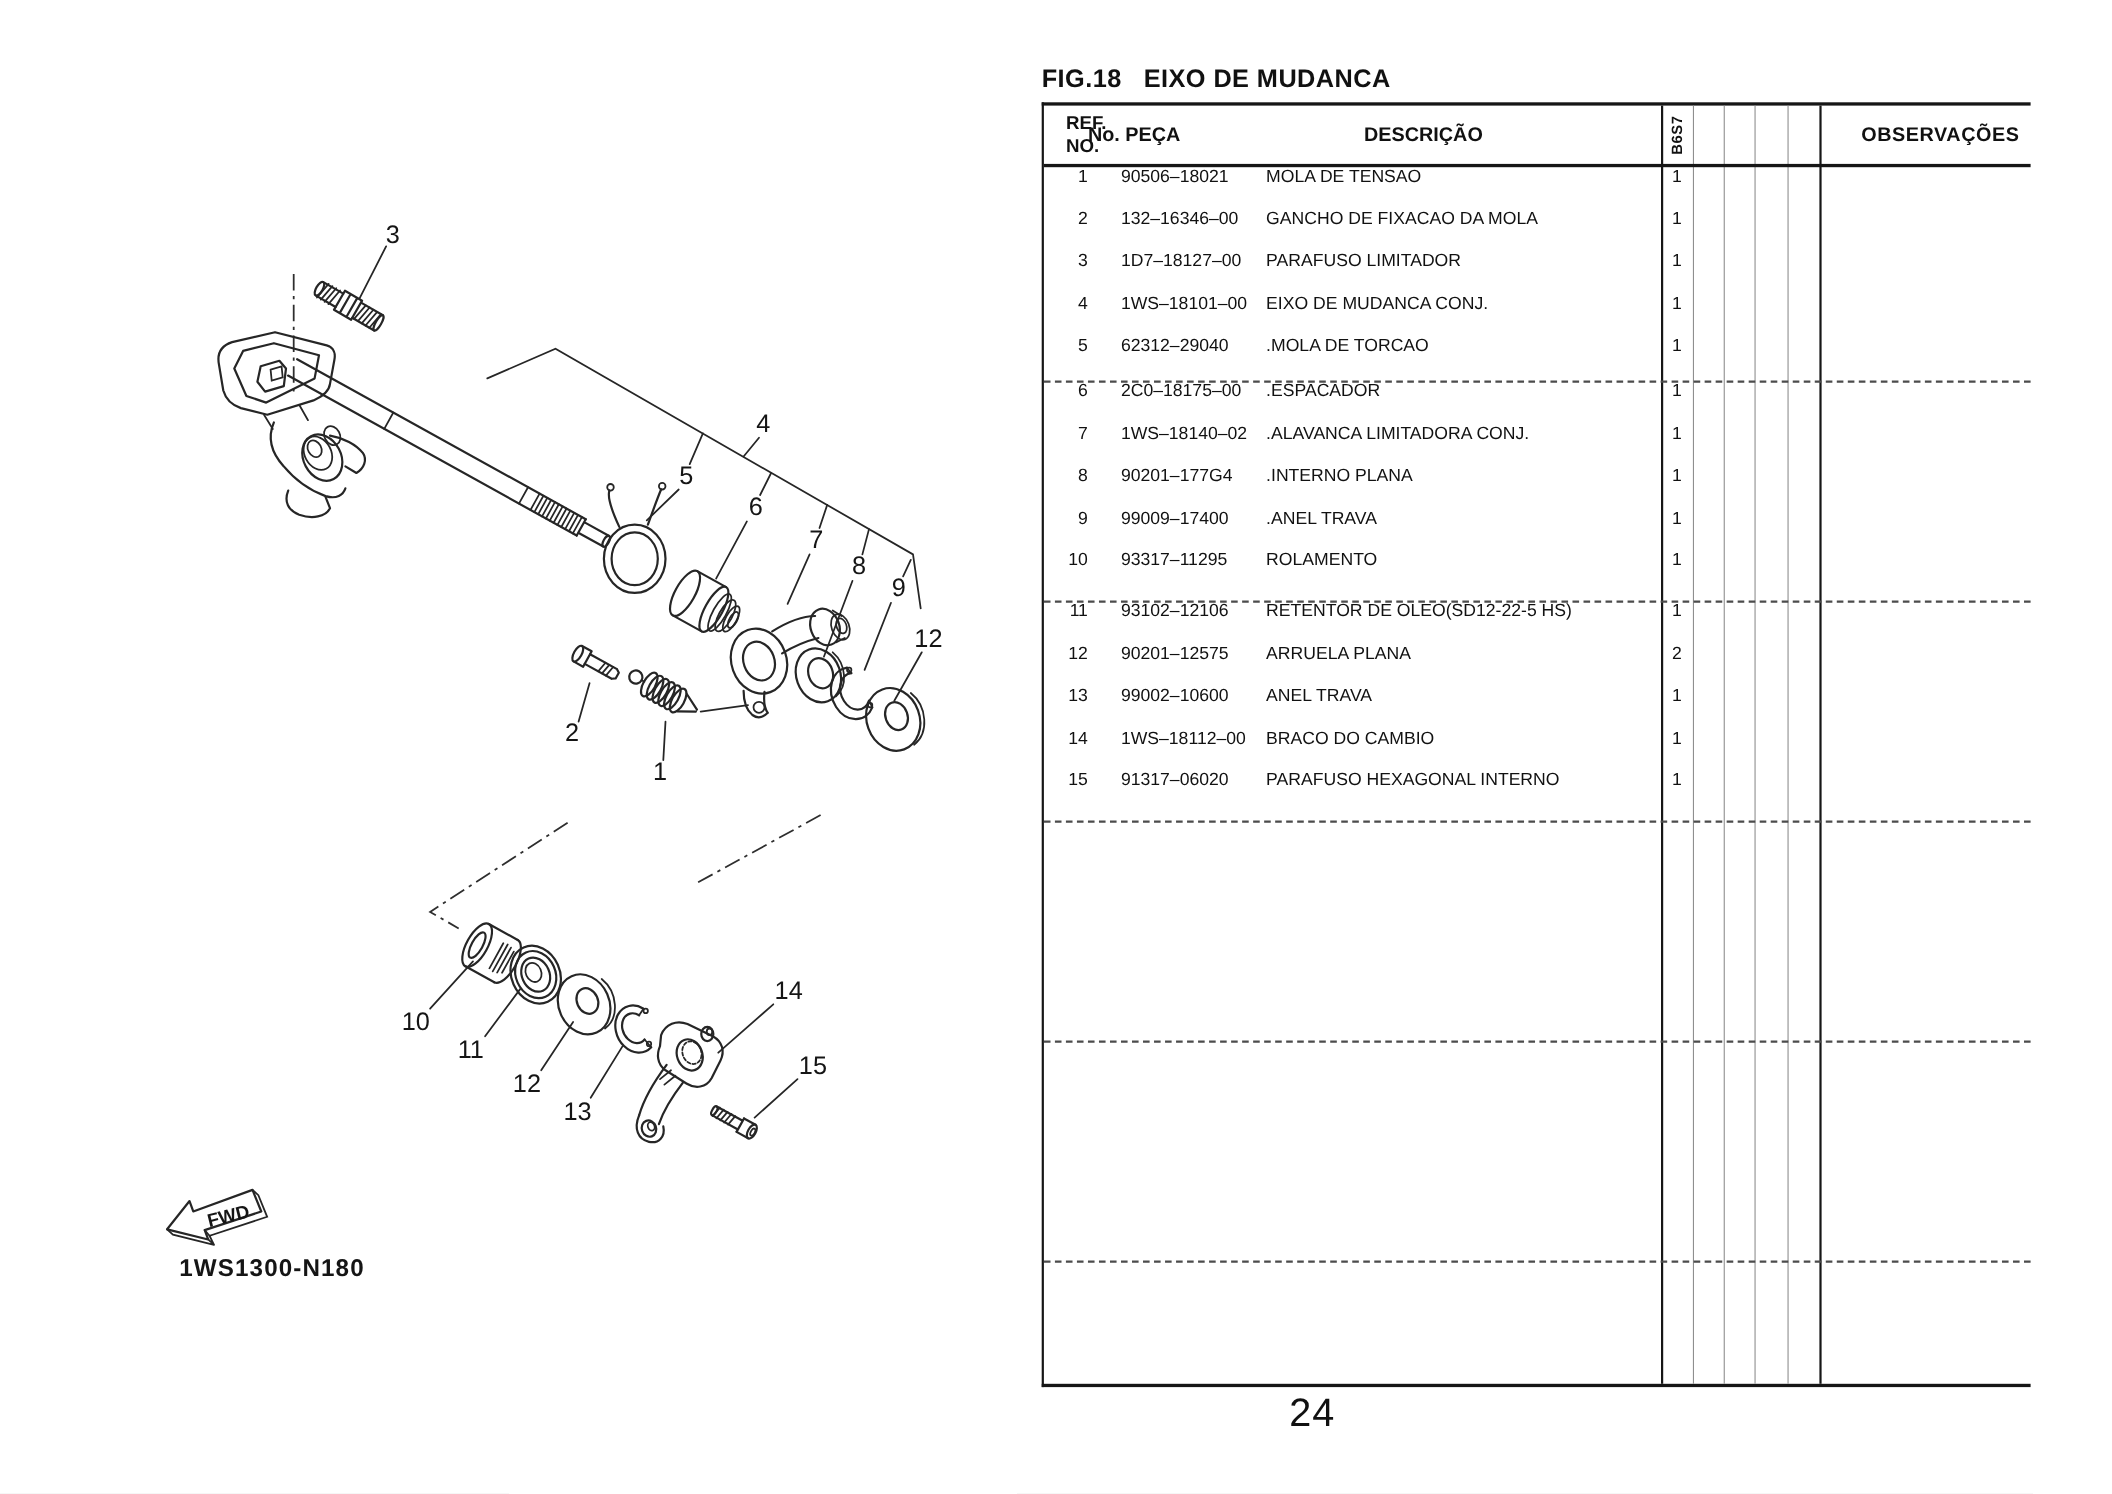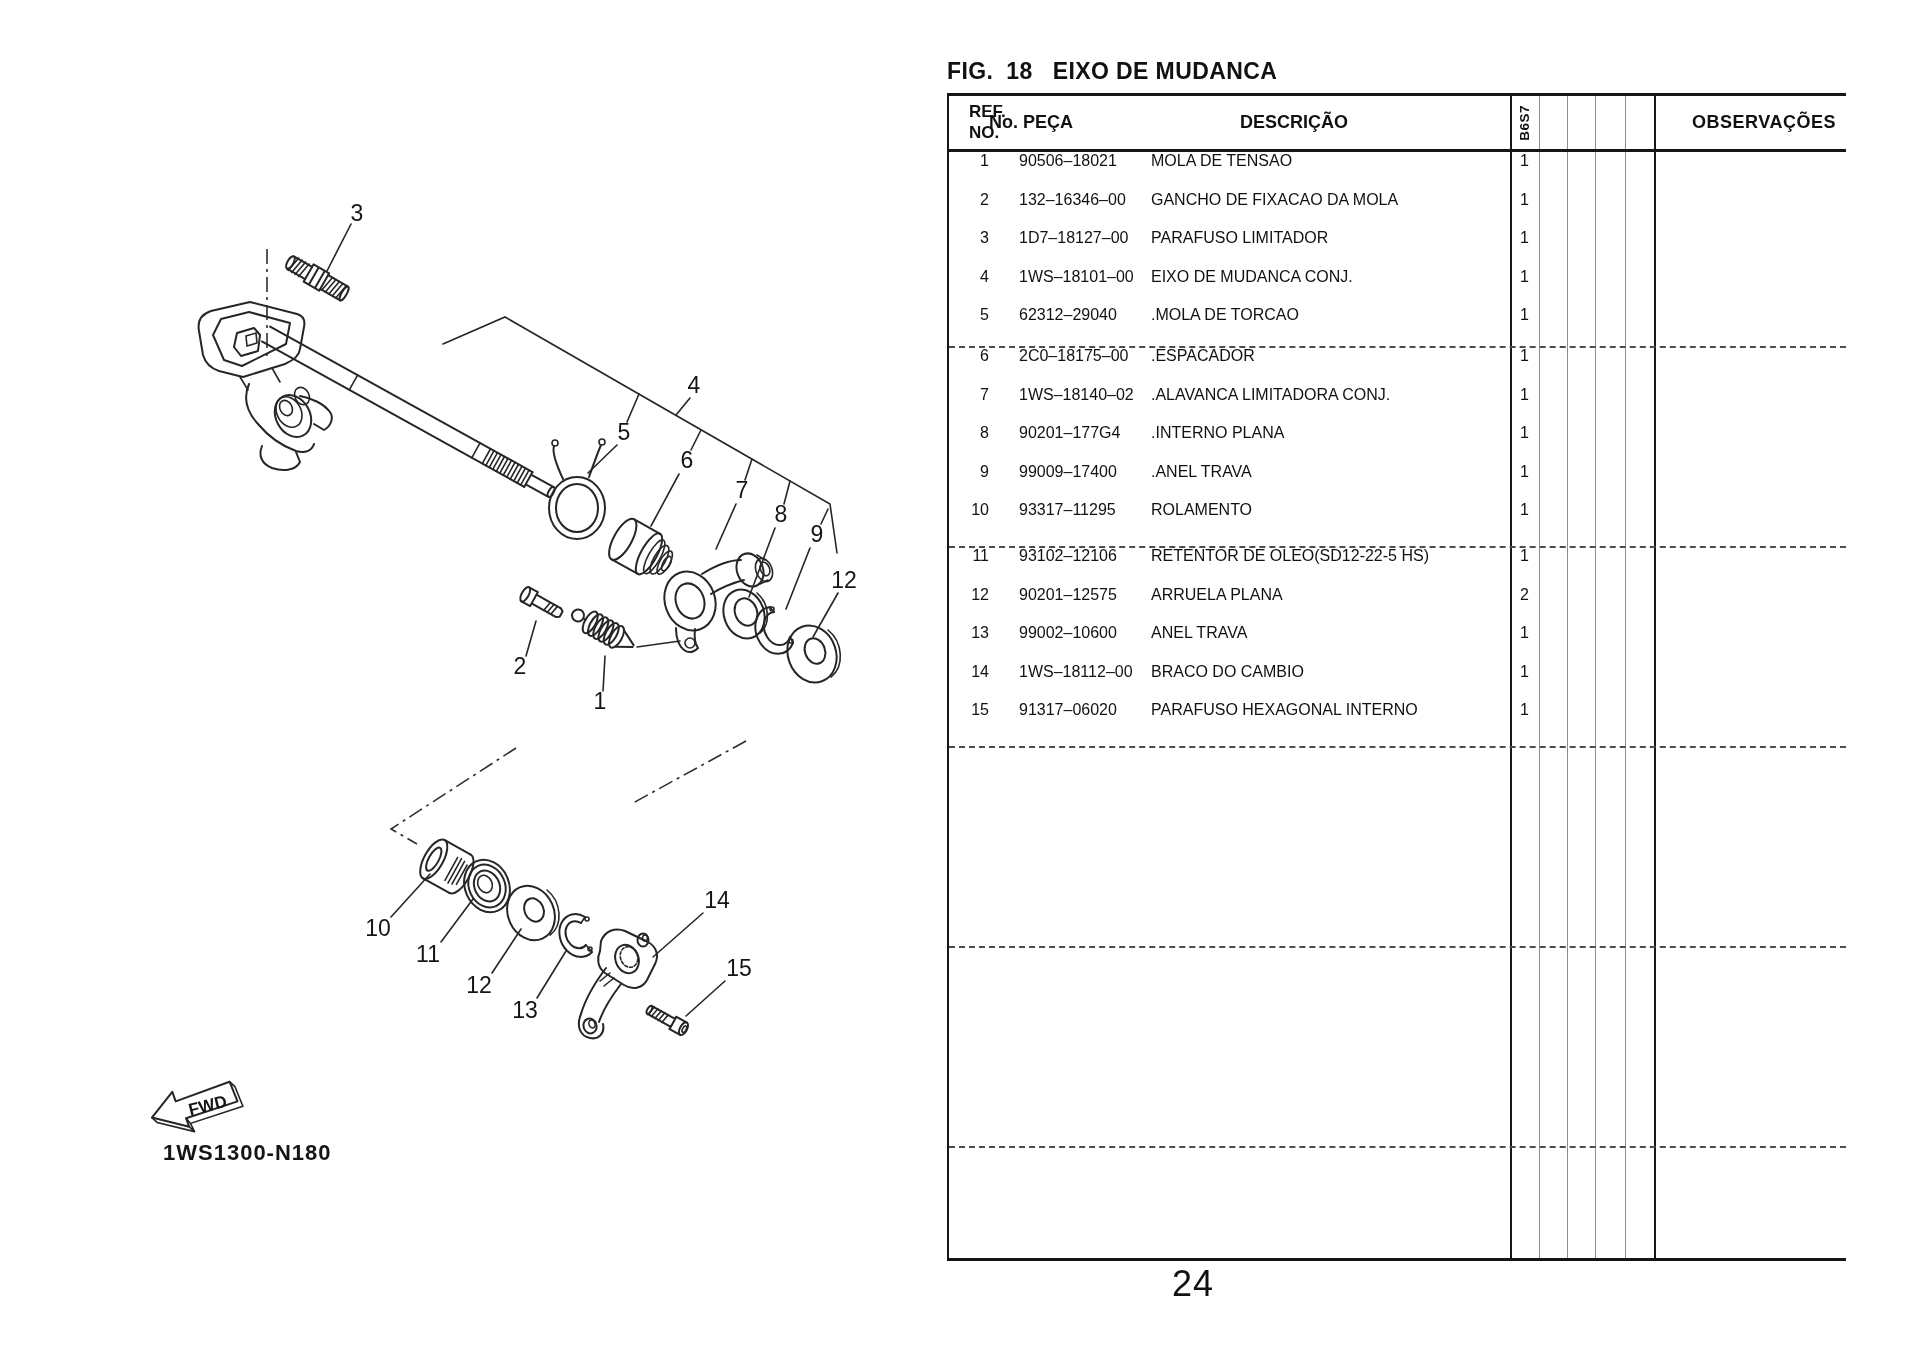--- a/index.html
+++ b/index.html
@@ -5,21 +5,21 @@
   html,body { margin:0; padding:0; background:#e8e8e8; }
   .page {
     position:relative; width:1920px; height:1358px; background:#ffffff;
     font-family:"Liberation Sans", sans-serif; color:#111; overflow:hidden;
   }
   
   .fig-title {
     position:absolute; left:947px; top:58px; font-size:23px; font-weight:bold;
     letter-spacing:0.4px; white-space:nowrap;
   }
-  .fig-title .t-num  { margin-left:13px; }
+  .fig-title .t-num  { }
   .fig-title .t-name { margin-left:20px; }
 
   
   .ptable {
     position:absolute; left:947px; top:93px; width:897px; height:1162px;
     border-top:3px solid #161616; border-bottom:3px solid #161616;
     border-left:2px solid #161616;
   }
   .thead { position:absolute; left:0; top:0; width:100%; height:53px;
     border-bottom:3px solid #161616; }

